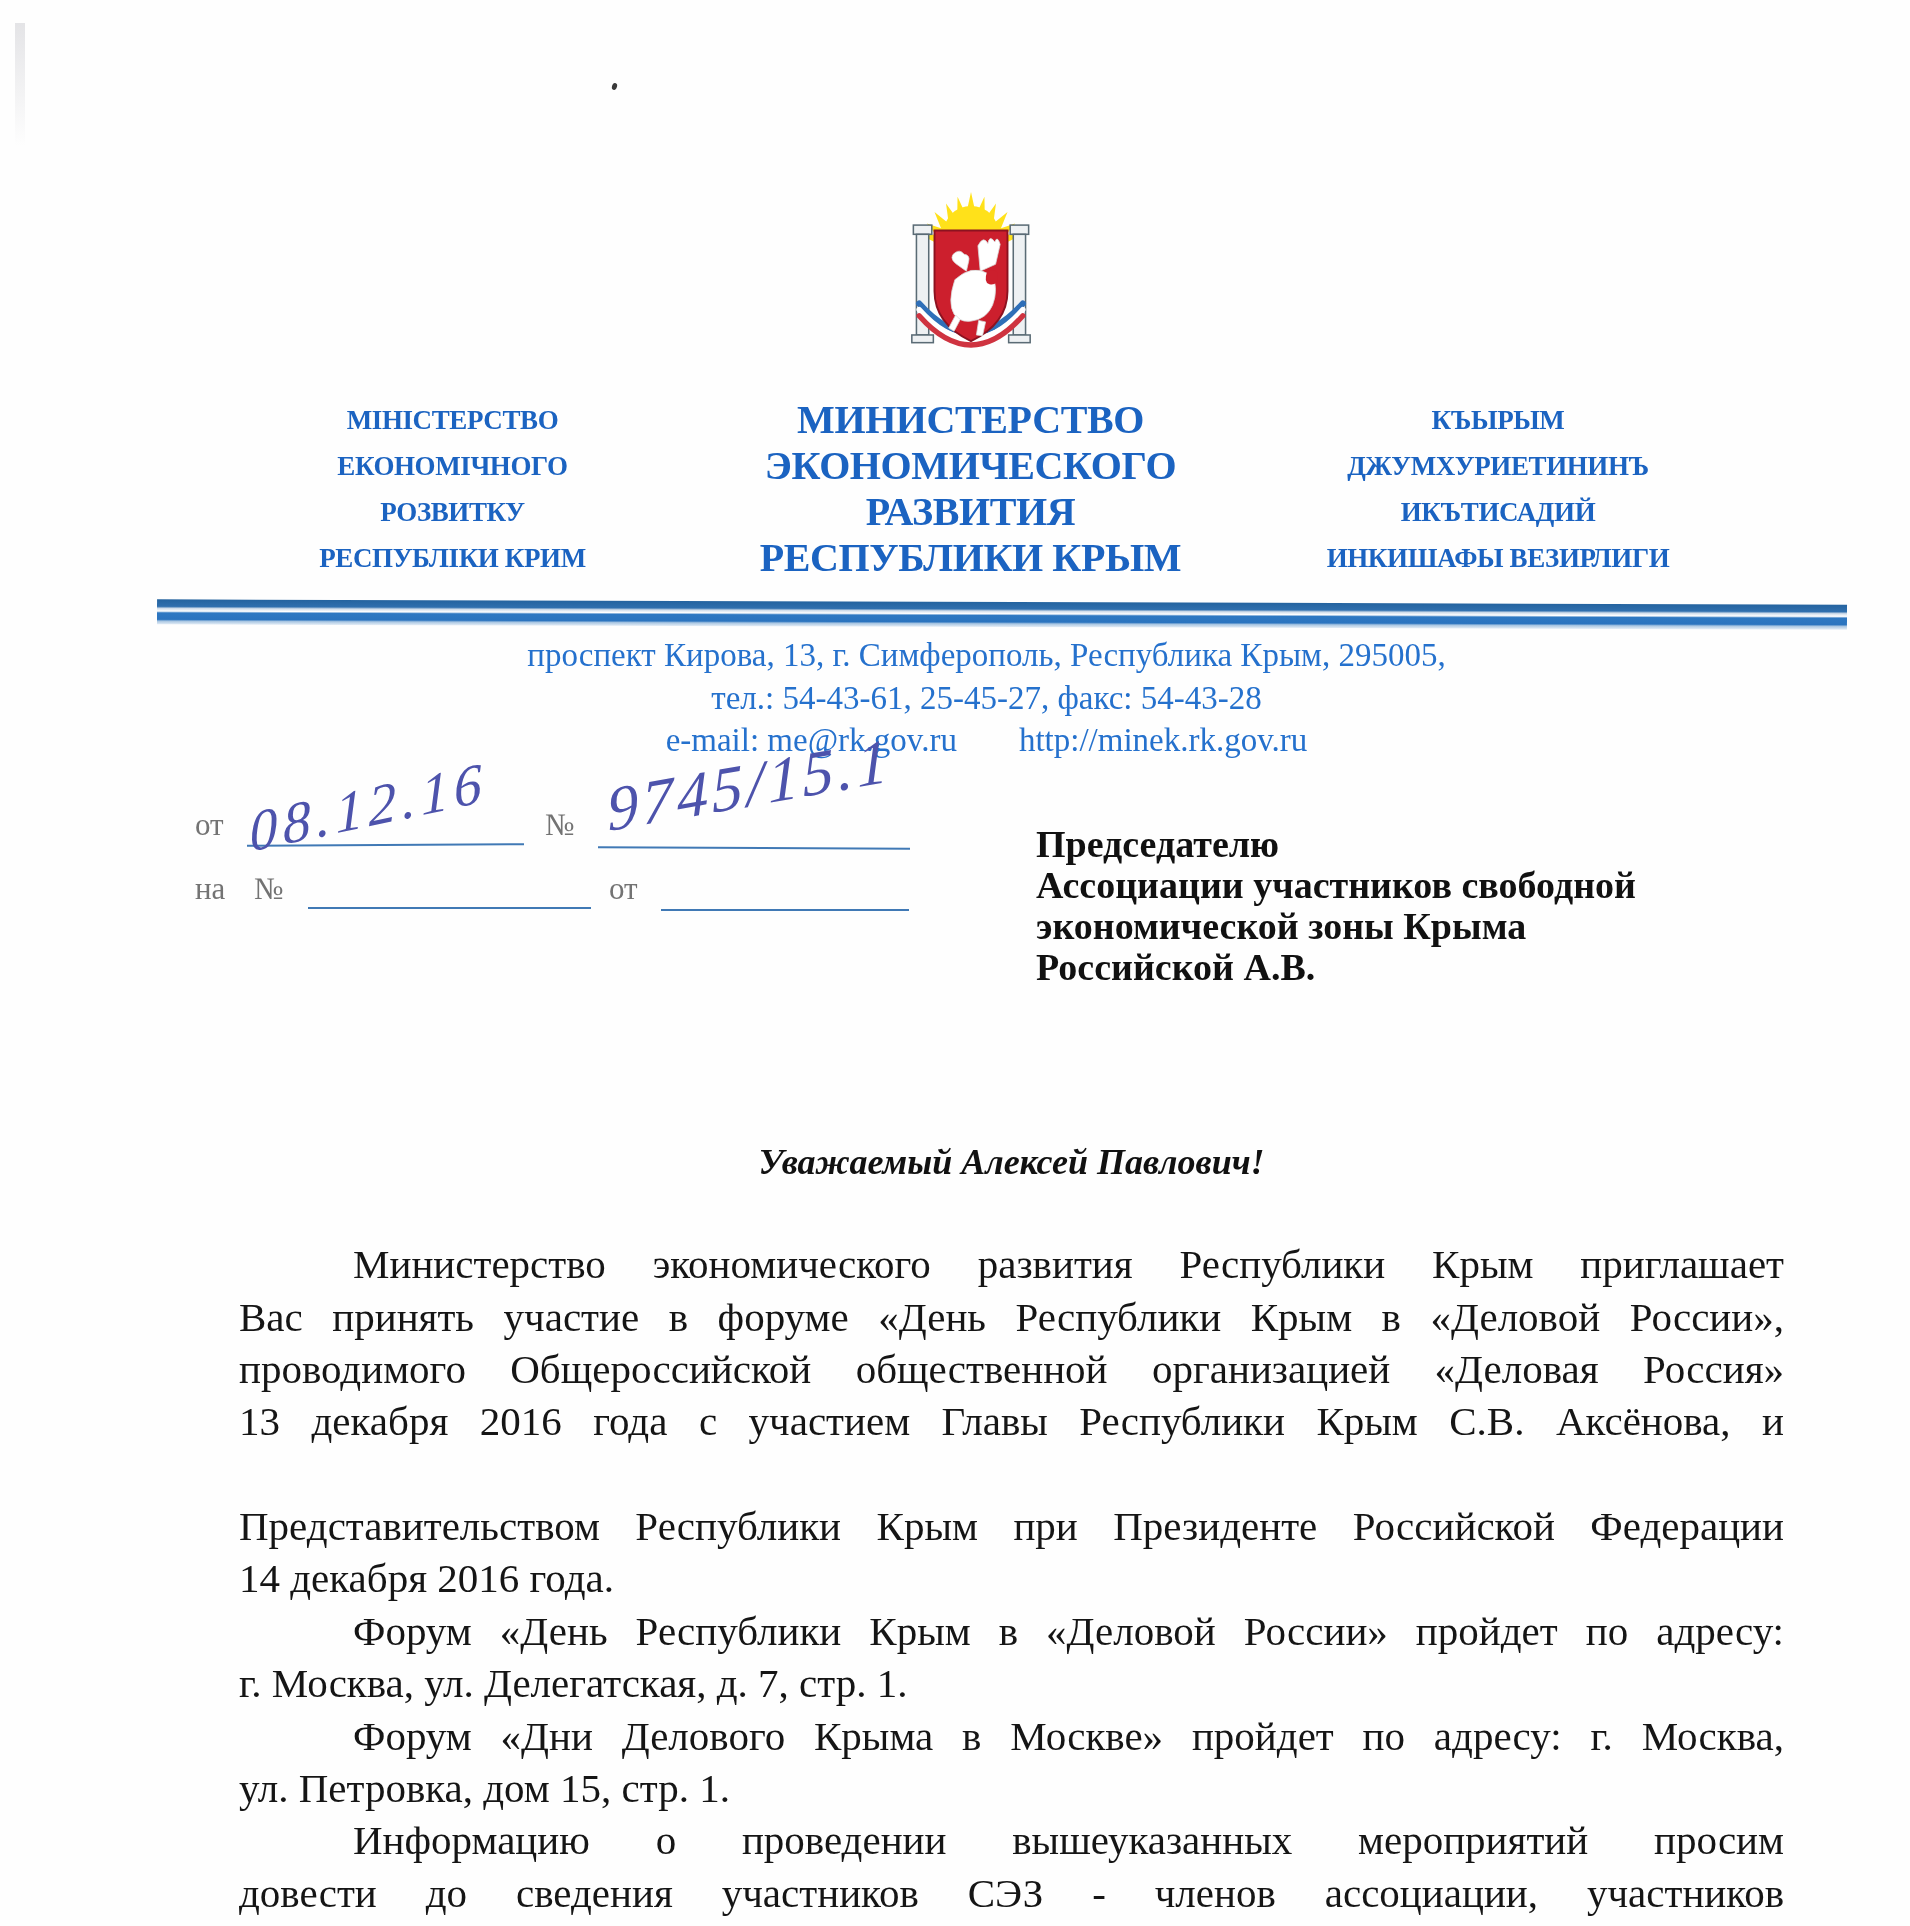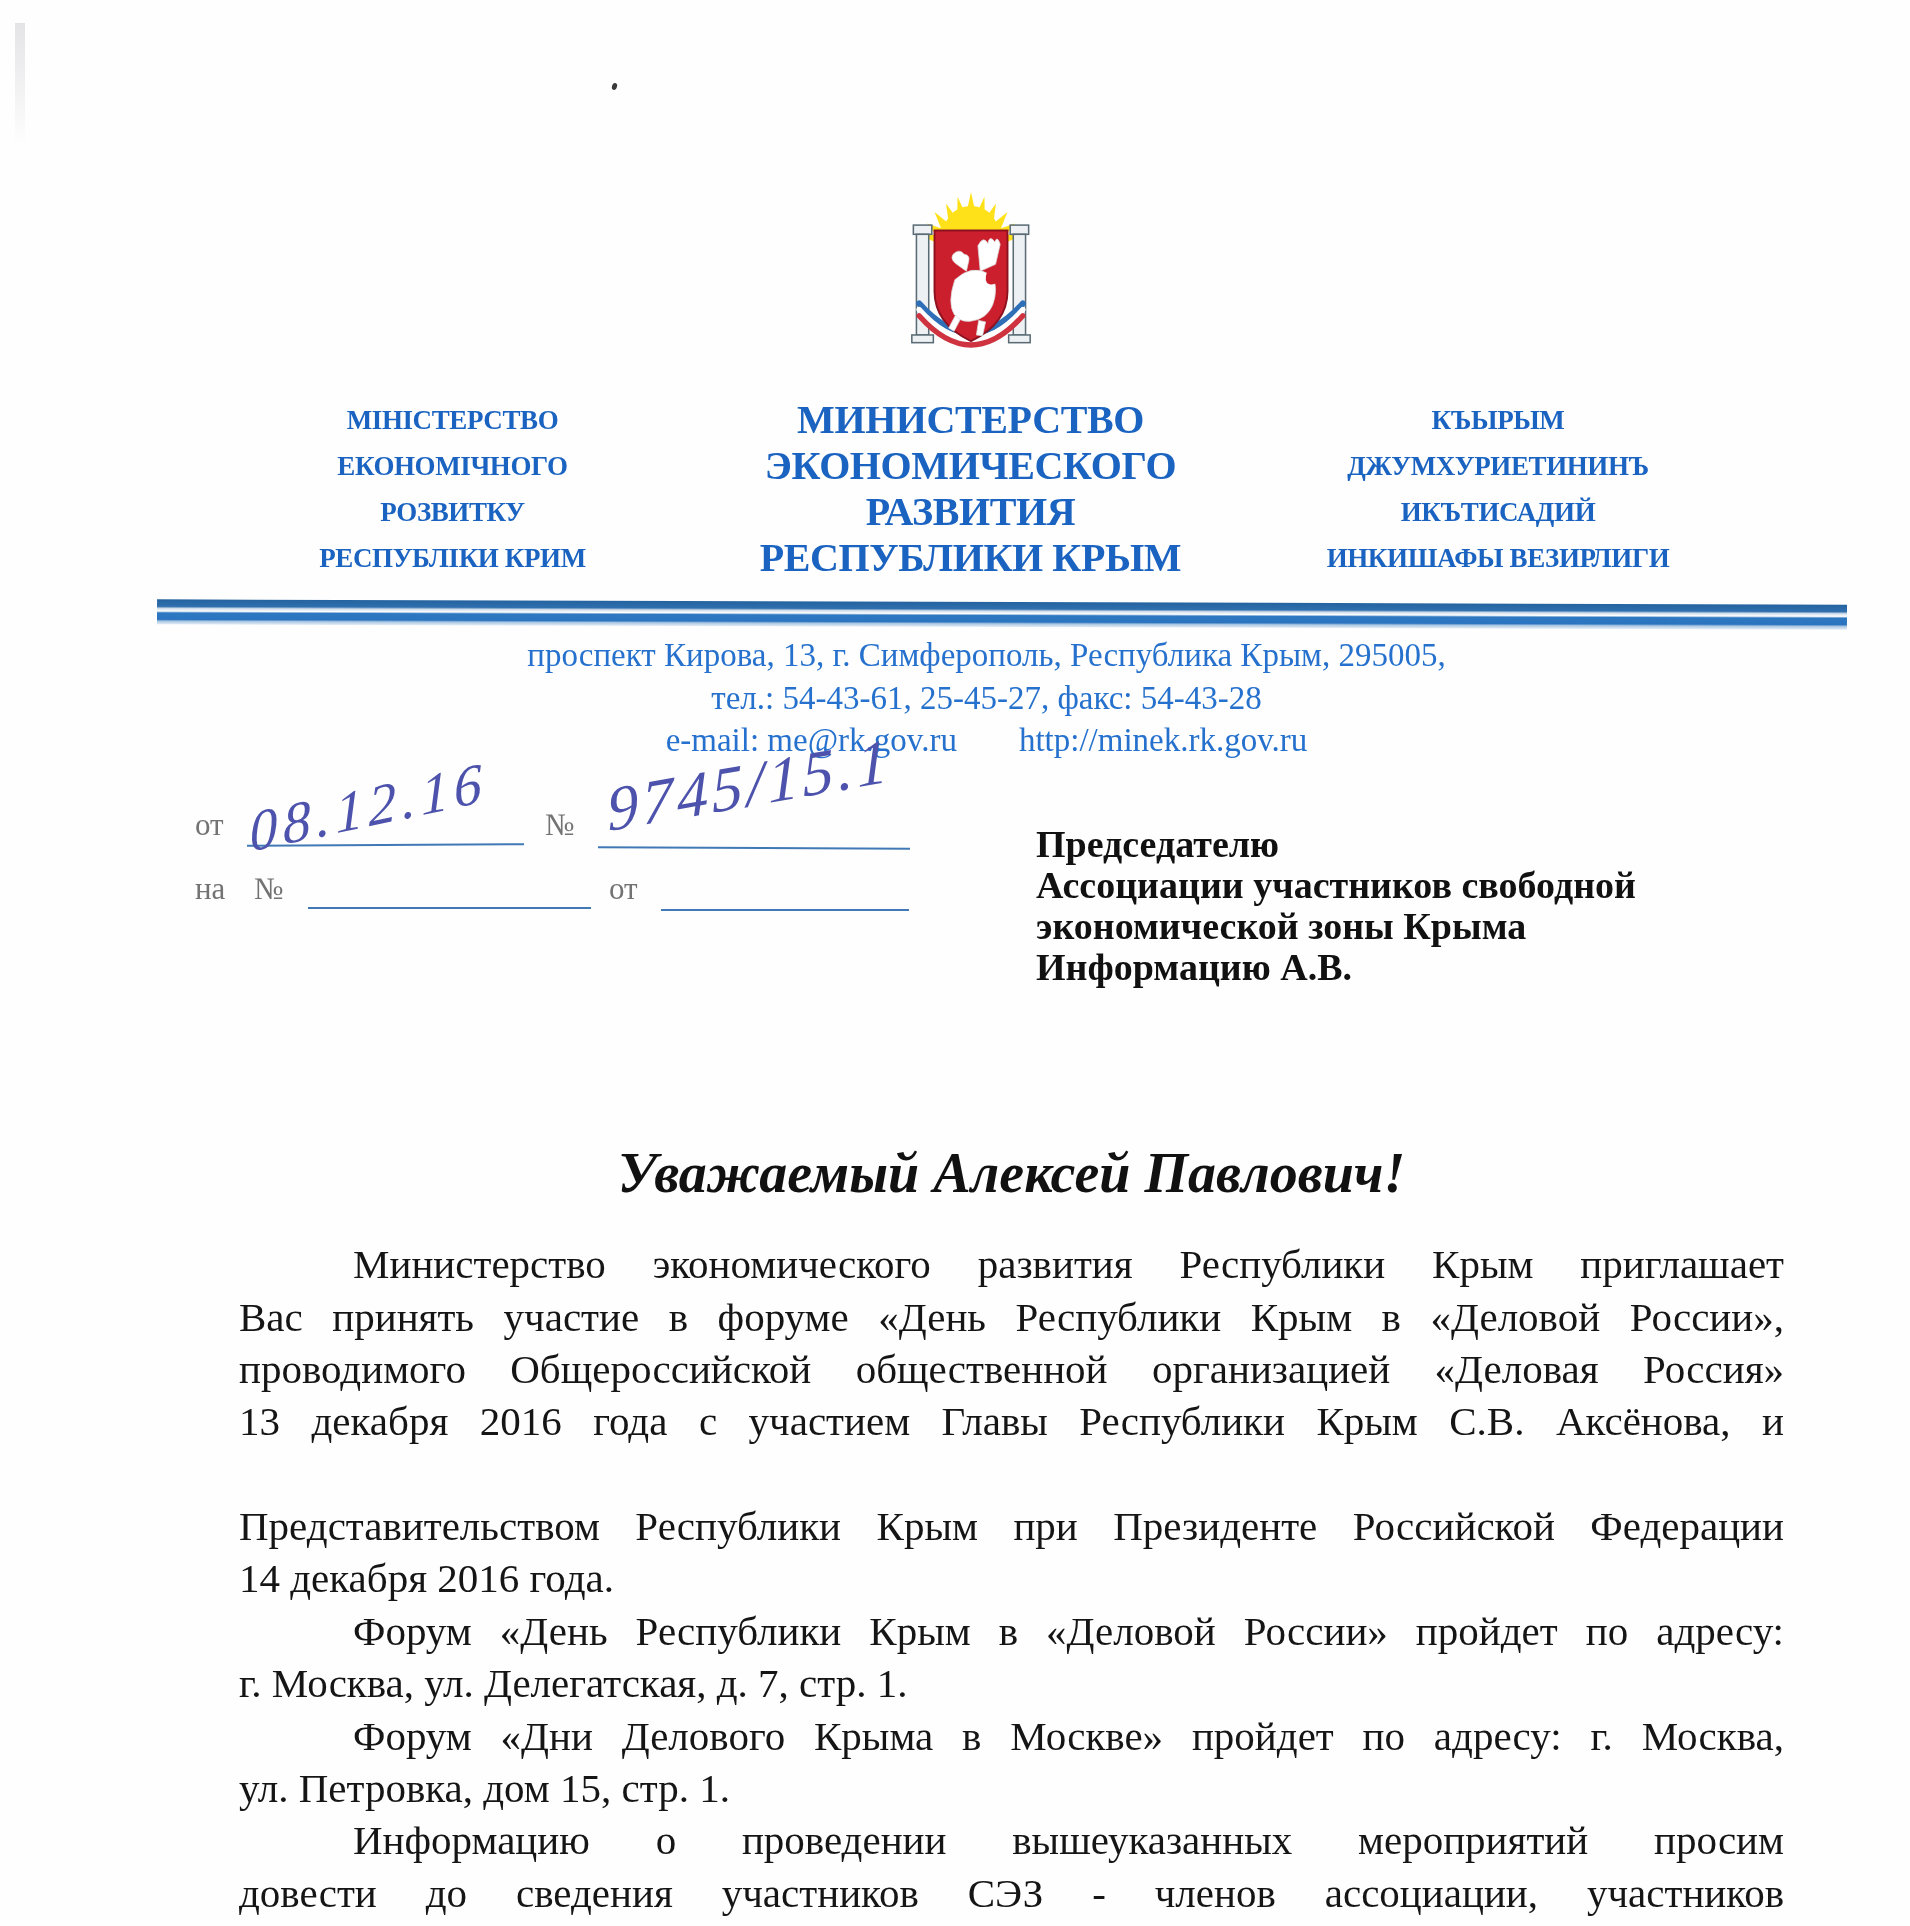--- a/index.html
+++ b/index.html
@@ -48,21 +48,21 @@
   #hand-num{left:605px;top:749px;font-size:63px;letter-spacing:3.9px;
     transform:rotate(-10deg) skewX(-8deg);}
   
   .recipient{
     position:absolute;left:1036px;top:824px;width:770px;
     color:#111;font-size:38px;line-height:41px;font-weight:700;
   }
   
   .salutation{
     position:absolute;left:239px;top:1141px;width:1545px;text-align:center;
-    color:#111;font-size:56px;font-weight:700;font-style:italic;
+    color:#111;font-size:36px;font-weight:700;font-style:italic;
   }
   
   .body-line{
     position:absolute;left:239px;width:1545px;height:55px;overflow:hidden;
     color:#151515;font-size:41px;line-height:52px;font-weight:400;
     text-align:left;white-space:normal;
   }
   .body-line.jl{text-align:justify;}
   .body-line.jl::after{content:"";display:inline-block;width:100%;height:0;}
   .body-line.indent{text-indent:114px;}
@@ -152,21 +152,21 @@
   <span class="ref-label" style="left:195px;top:871px;">на</span>
   <span class="ref-label" style="left:254px;top:871px;">№</span>
   <div class="ref-line" style="left:308px;top:907px;width:283px;"></div>
   <span class="ref-label" style="left:609px;top:871px;">от</span>
   <div class="ref-line" style="left:661px;top:909px;width:248px;"></div>
 
   <div class="recipient">
     <div>Председателю</div>
     <div>Ассоциации участников свободной</div>
     <div>экономической зоны Крыма</div>
-    <div>Информацию А.В.</div>
+    <div>Российской А.В.</div>
   </div>
 
   <div class="salutation">Уважаемый Алексей Павлович!</div>
 
   <div class="body-line indent jl" style="top:1238px;">Министерство экономического развития Республики Крым приглашает</div>
   <div class="body-line jl" style="top:1291px;">Вас принять участие в форуме «День Республики Крым в «Деловой России»,</div>
   <div class="body-line jl" style="top:1343px;">проводимого Общероссийской общественной организацией «Деловая Россия»</div>
   <div class="body-line jl" style="top:1395px;">13 декабря 2016 года с участием Главы Республики Крым С.В. Аксёнова, и</div>
   <div class="body-line jl" style="top:1500px;">Представительством Республики Крым при Президенте Российской Федерации</div>
   <div class="body-line" style="top:1552px;">14 декабря 2016 года.</div>

